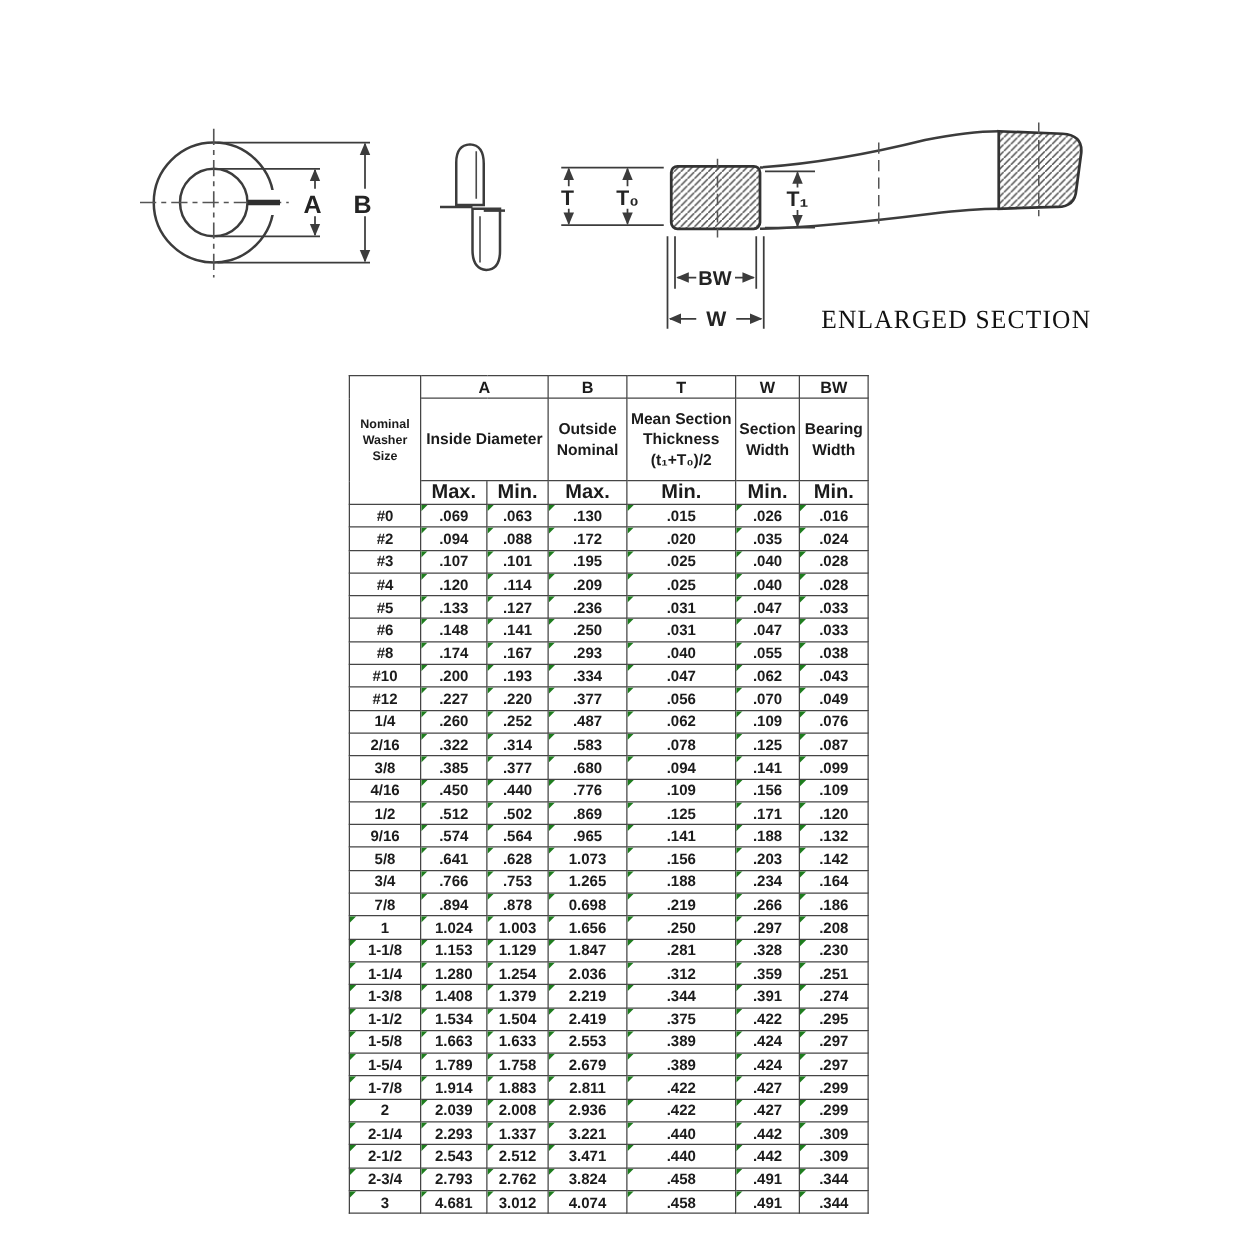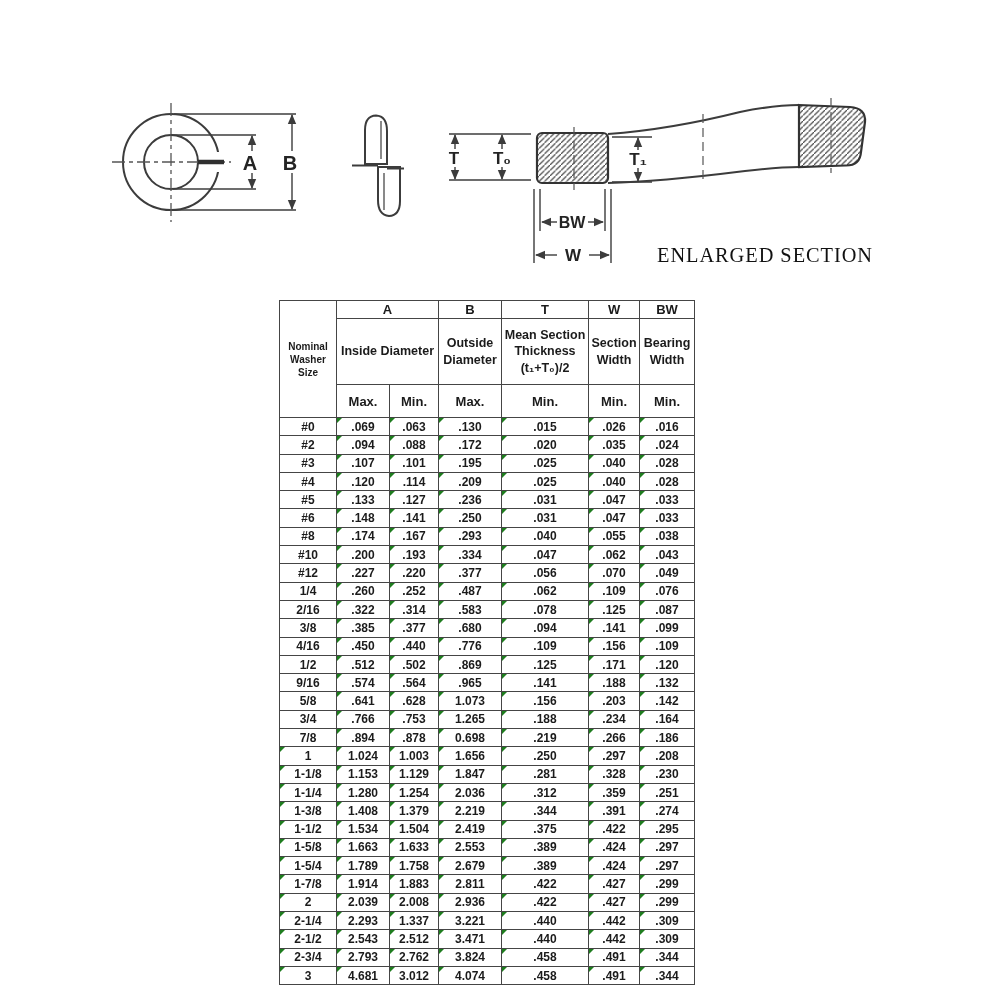--- a/index.html
+++ b/index.html
@@ -14,21 +14,21 @@
     position:absolute; left:279px; top:300px; width:415px;
     border-collapse:collapse; table-layout:fixed;
     font-family:"Liberation Sans", sans-serif; font-weight:bold; color:#1b1b1b;
   }
   .washer-table td {
     border:1.5px solid #454545; padding:0; text-align:center;
     vertical-align:middle; position:relative; overflow:hidden;
   }
   tr.letter-row { height:18px; font-size:13px; }
   tr.desc-row   { height:66px; font-size:12.5px; }
-  tr.sub-row    { height:33px; font-size:13px; }
+  tr.sub-row    { height:17px; font-size:16px; }
   .washer-table tbody tr { height:18.3px; font-size:12px; }
   td.corner { font-size:10px; }
   .prewrap { white-space:pre-line; line-height:1.3; }
   td.flag::before {
     content:""; position:absolute; top:0; left:0; width:0; height:0;
     border-top:5px solid var(--flag-color,#1e7d1e);
     border-right:5px solid transparent;
   }
 
   
@@ -148,21 +148,21 @@
 Size</td>
         <td colspan="2">A</td>
         <td>B</td>
         <td>T</td>
         <td>W</td>
         <td>BW</td>
       </tr>
       <tr class="desc-row">
         <td colspan="2" class="prewrap">Inside Diameter</td>
         <td class="prewrap">Outside
-Diameter</td>
+Nominal</td>
         <td class="prewrap">Mean Section
 Thickness
 (t₁+T₀)/2</td>
         <td class="prewrap">Section
 Width</td>
         <td class="prewrap">Bearing
 Width</td>
       </tr>
       <tr class="sub-row">
         <td>Max.</td>

